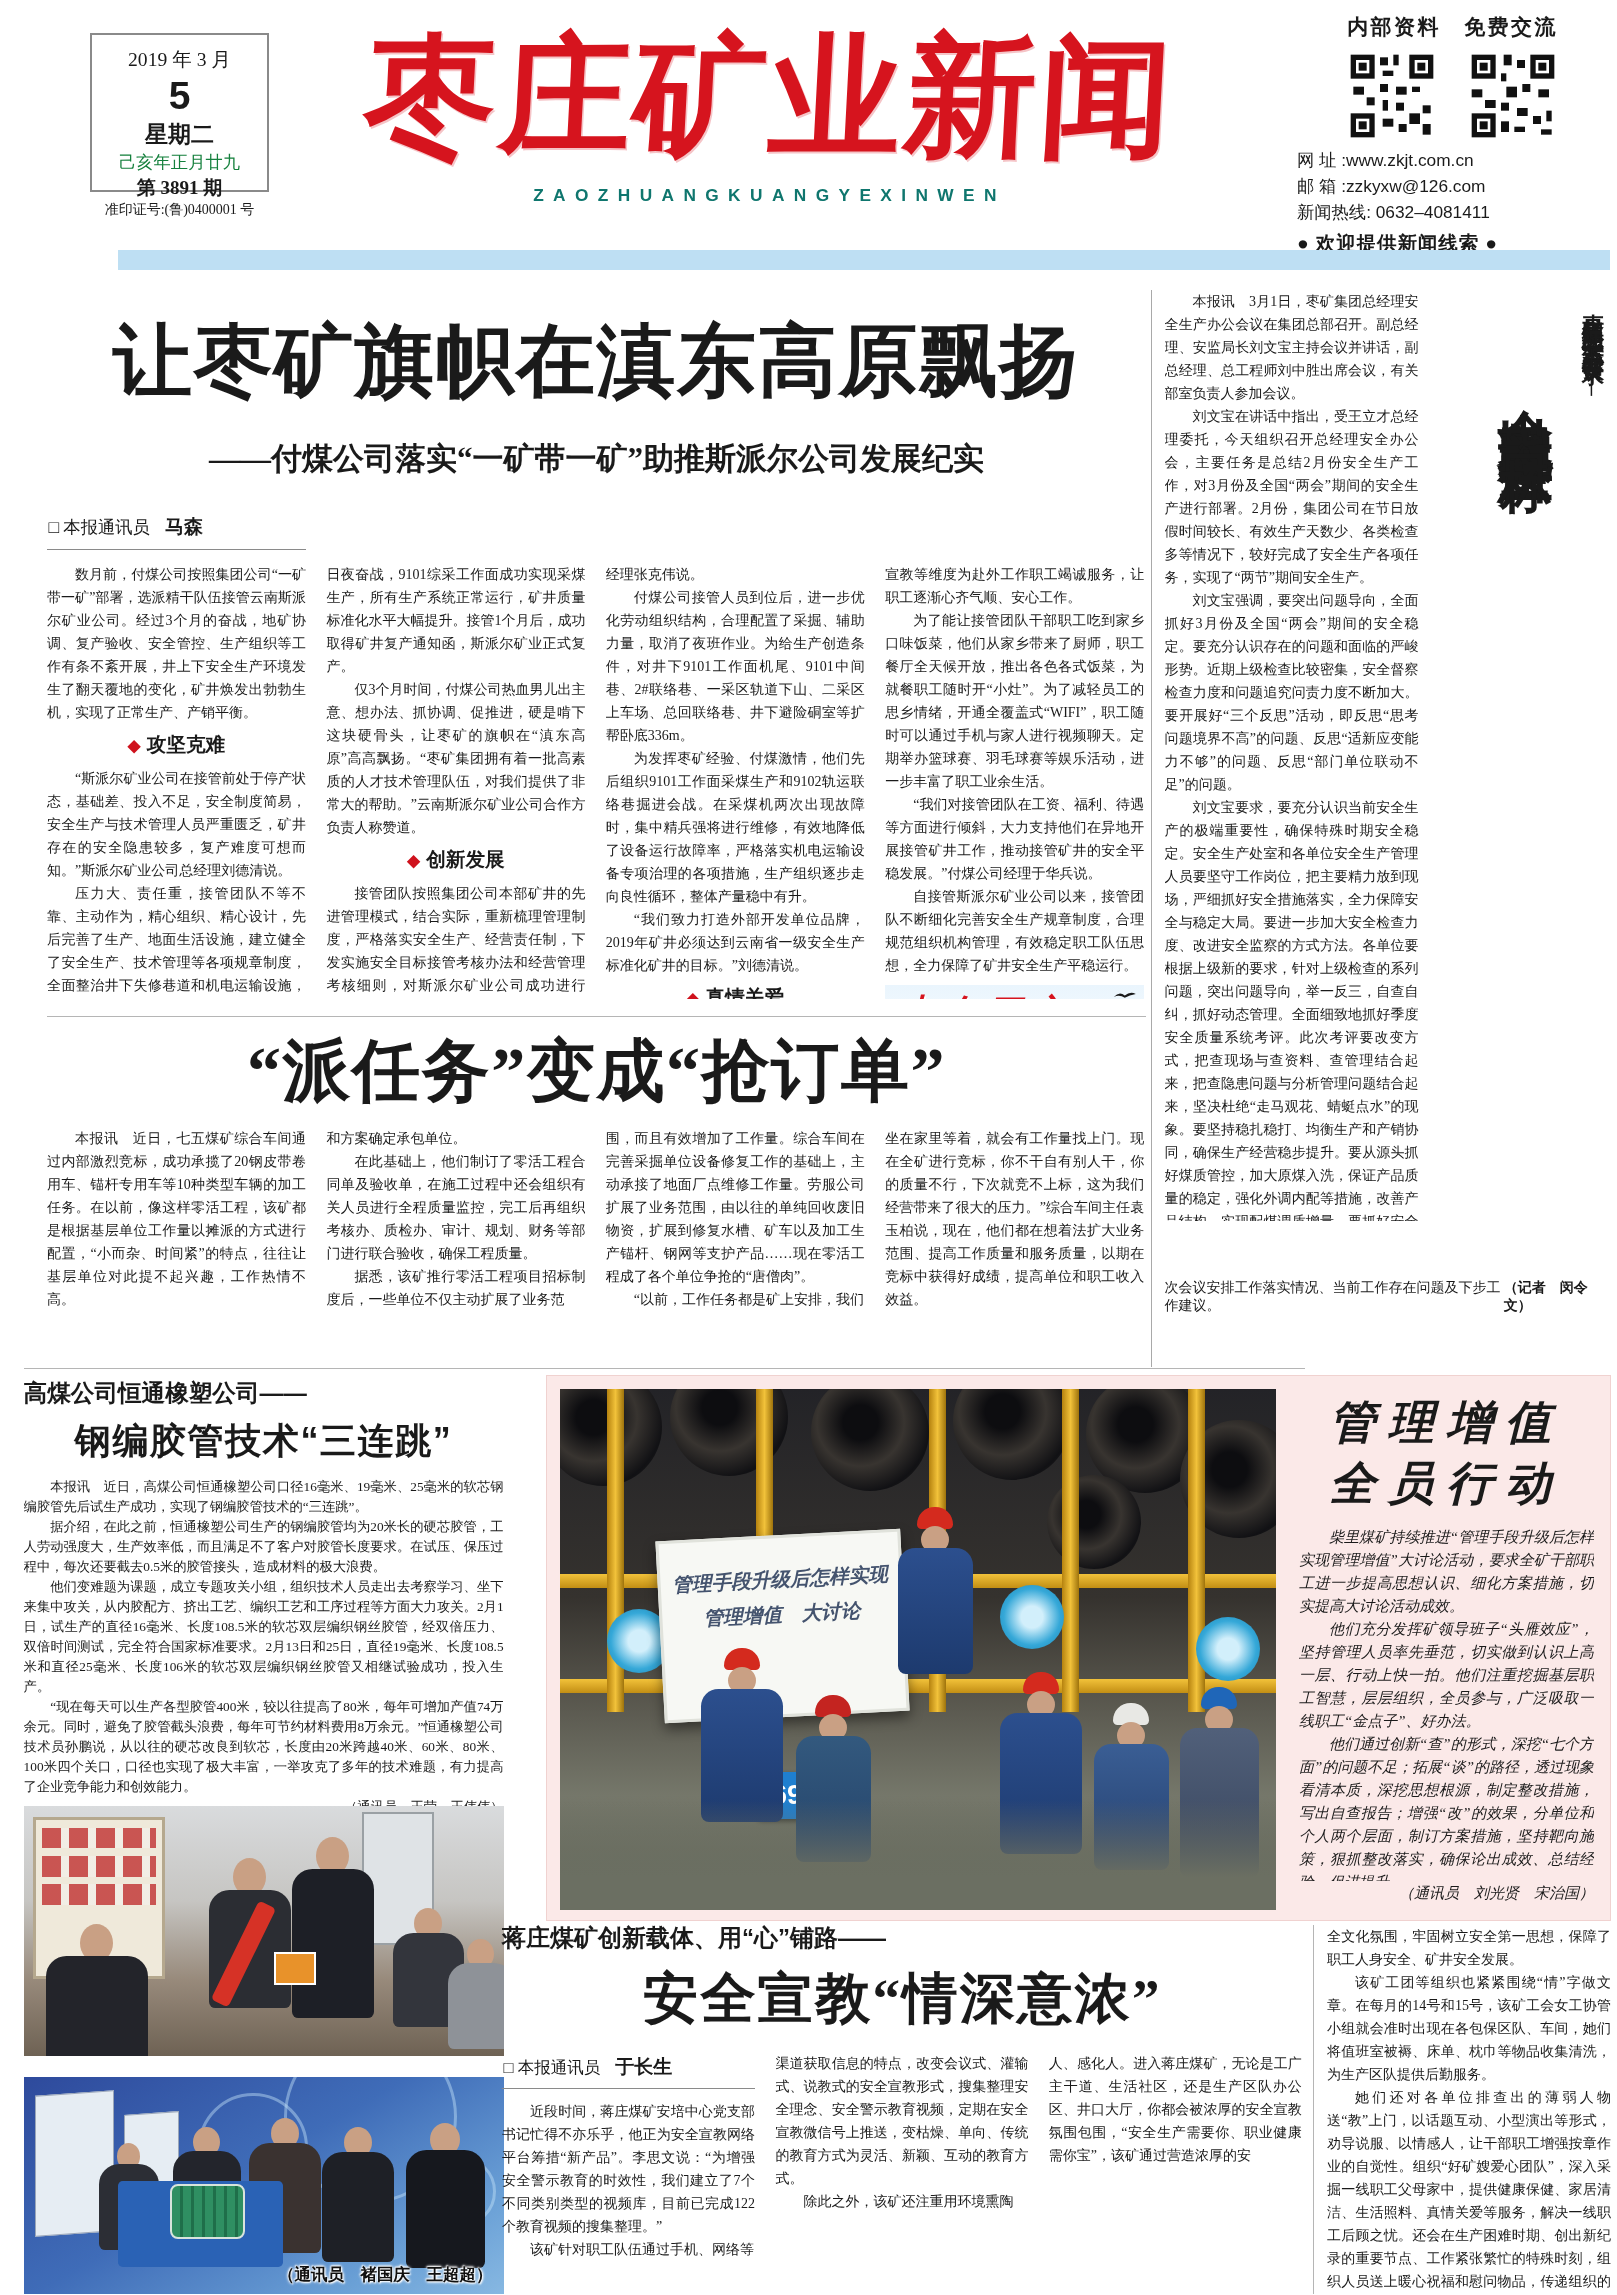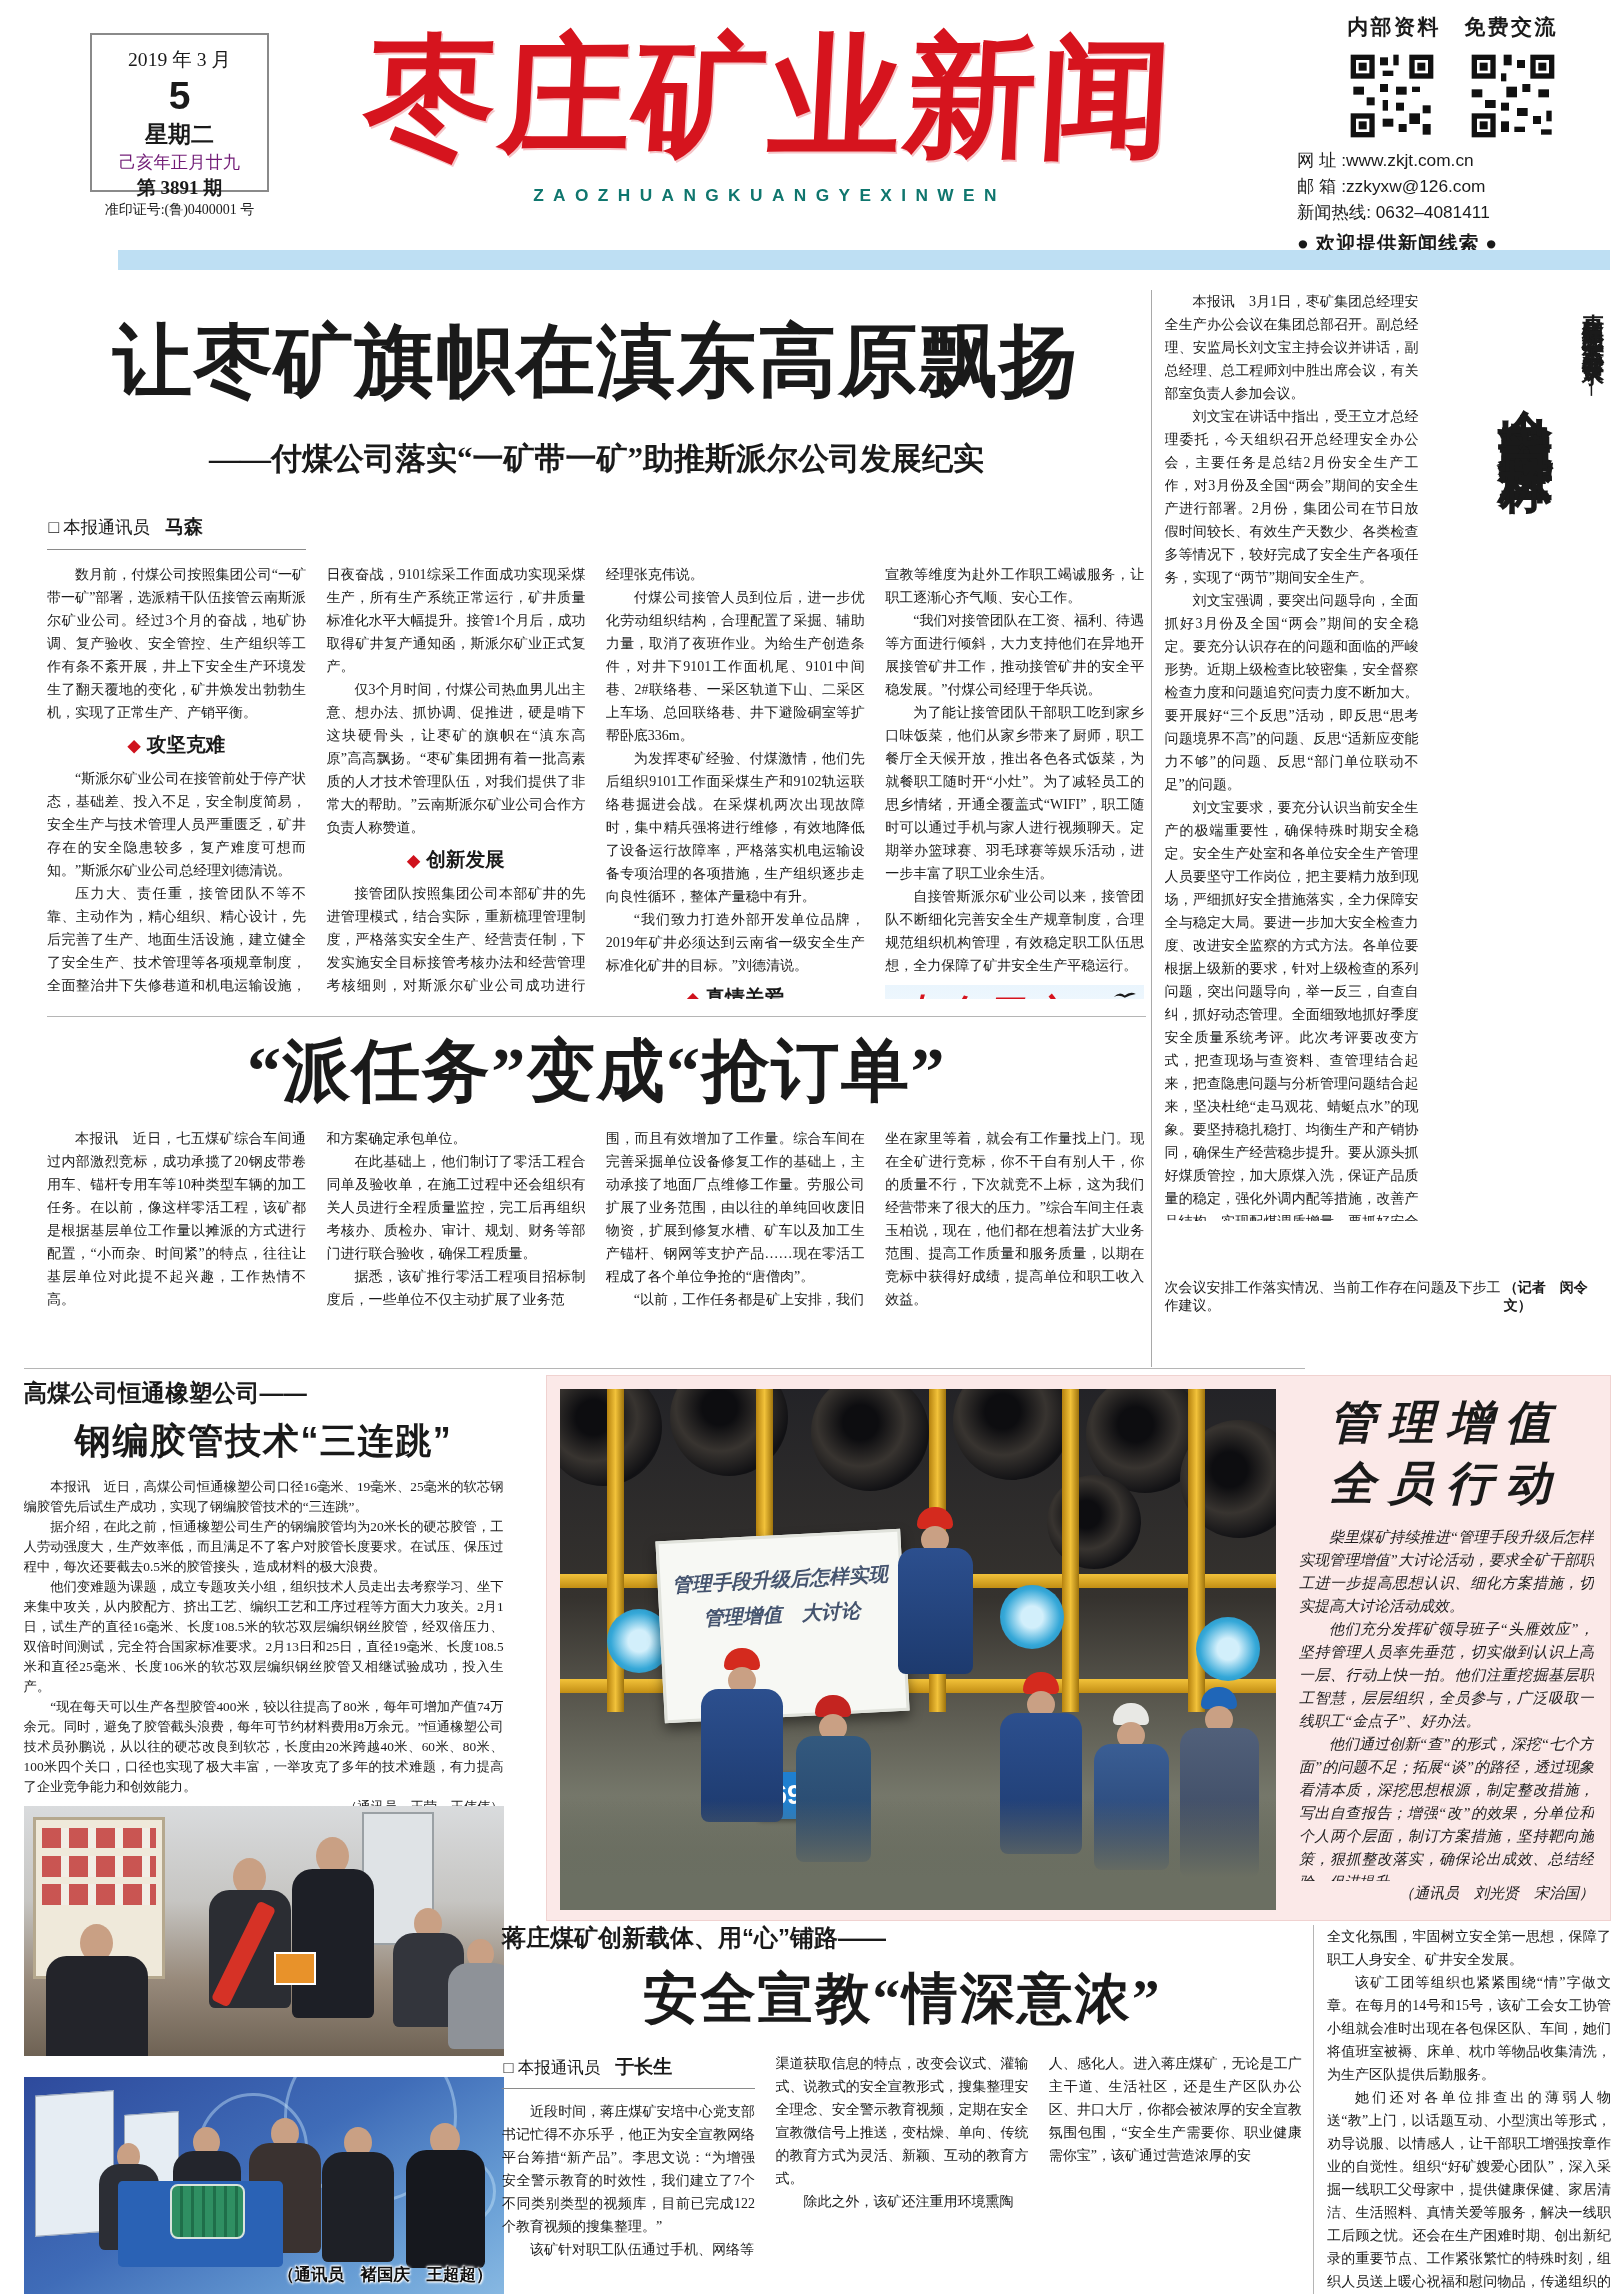--- a/index.html
+++ b/index.html
@@ -7,21 +7,21 @@
   .page { position:relative; width:1617px; height:2295px; background:#ffffff; overflow:hidden;
           font-family:"Liberation Serif","DejaVu Serif",serif; color:#1a1a1a; }
   .sans { font-family:"Liberation Sans","DejaVu Sans",sans-serif; }
 
   
   .date-box { position:absolute; left:90px; top:33px; width:179px; height:159px;
               border:2.4px double #8a8a8a; text-align:center; padding-top:11px; }
   .date-ym   { font-size:19.6px; }
   .date-day  { font-size:39px; font-weight:bold; line-height:46px; font-family:"Liberation Sans",sans-serif; }
   .date-week { font-size:23px; font-weight:bold; line-height:31px; }
-  .date-lunar{ font-size:17.3px; color:#701a75; line-height:25px; }
+  .date-lunar{ font-size:17.3px; color:#15803d; line-height:25px; }
   .date-issue{ font-size:19px; font-weight:bold; line-height:25px; }
   .date-lic  { font-size:14px; line-height:20.4px; }
 
   .masthead { position:absolute; left:283px; top:0; width:973px; text-align:center; }
   .mast-title { font-size:132px; line-height:196px; font-weight:900; color:#d6141e;
                 letter-spacing:3.1px; transform:skewX(-3deg); text-shadow:1.6px 1.6px 0 rgba(214,20,30,.25); }
   .mast-pinyin { margin-top:-11px; font-size:17.3px; letter-spacing:9.4px; color:#0f766e; font-weight:bold; }
 
   .header-right { position:absolute; left:1297px; top:12.6px; width:311px; }
   .hr-notice { font-size:21px; font-weight:bold; letter-spacing:2.4px; text-align:center; }
@@ -277,22 +277,22 @@
       <div class="col">
           <p class="para cont">经理张克伟说。</p>
           <p class="para">付煤公司接管人员到位后，进一步优化劳动组织结构，合理配置了采掘、辅助力量，取消了夜班作业。为给生产创造条件，对井下9101工作面机尾、9101中间巷、2#联络巷、一采区轨道下山、二采区上车场、总回联络巷、井下避险硐室等扩帮卧底336m。</p>
           <p class="para">为发挥枣矿经验、付煤激情，他们先后组织9101工作面采煤生产和9102轨运联络巷掘进会战。在采煤机两次出现故障时，集中精兵强将进行维修，有效地降低了设备运行故障率，严格落实机电运输设备专项治理的各项措施，生产组织逐步走向良性循环，整体产量稳中有升。</p>
           <p class="para">“我们致力打造外部开发单位品牌，2019年矿井必须达到云南省一级安全生产标准化矿井的目标。”刘德清说。</p>
           <p class="subhead"><span class="diamond">◆</span>真情关爱</p>
         </div>
       <div class="col">
         <div>
             <p class="para cont">宣教等维度为赴外工作职工竭诚服务，让职工逐渐心齐气顺、安心工作。</p>
+            <p class="para">为了能让接管团队干部职工吃到家乡口味饭菜，他们从家乡带来了厨师，职工餐厅全天候开放，推出各色各式饭菜，为就餐职工随时开“小灶”。为了减轻员工的思乡情绪，开通全覆盖式“WIFI”，职工随时可以通过手机与家人进行视频聊天。定期举办篮球赛、羽毛球赛等娱乐活动，进一步丰富了职工业余生活。</p>
             <p class="para">“我们对接管团队在工资、福利、待遇等方面进行倾斜，大力支持他们在异地开展接管矿井工作，推动接管矿井的安全平稳发展。”付煤公司经理于华兵说。</p>
-            <p class="para">为了能让接管团队干部职工吃到家乡口味饭菜，他们从家乡带来了厨师，职工餐厅全天候开放，推出各色各式饭菜，为就餐职工随时开“小灶”。为了减轻员工的思乡情绪，开通全覆盖式“WIFI”，职工随时可以通过手机与家人进行视频聊天。定期举办篮球赛、羽毛球赛等娱乐活动，进一步丰富了职工业余生活。</p>
             <p class="para">自接管斯派尔矿业公司以来，接管团队不断细化完善安全生产规章制度，合理规范组织机构管理，有效稳定职工队伍思想，全力保障了矿井安全生产平稳运行。</p>
           </div>
         <div class="promo">
           <svg class="bird" style="left:157px; top:14px;" width="63" height="27" viewBox="0 0 80 34">
             <path d="M4 22 Q22 2 40 18 Q58 2 76 14 Q56 12 41 22 Q24 14 4 22 Z" fill="#1a1a1a"></path>
           </svg>
           <svg class="bird" style="left:228px; top:4.7px;" width="23.6" height="11" viewBox="0 0 30 14">
             <path d="M1 9 Q8 1 15 7 Q22 1 29 5 Q21 6 15 10 Q8 5 1 9 Z" fill="#1a1a1a"></path>
           </svg>
           <div class="promo-title">志在四方</div>

